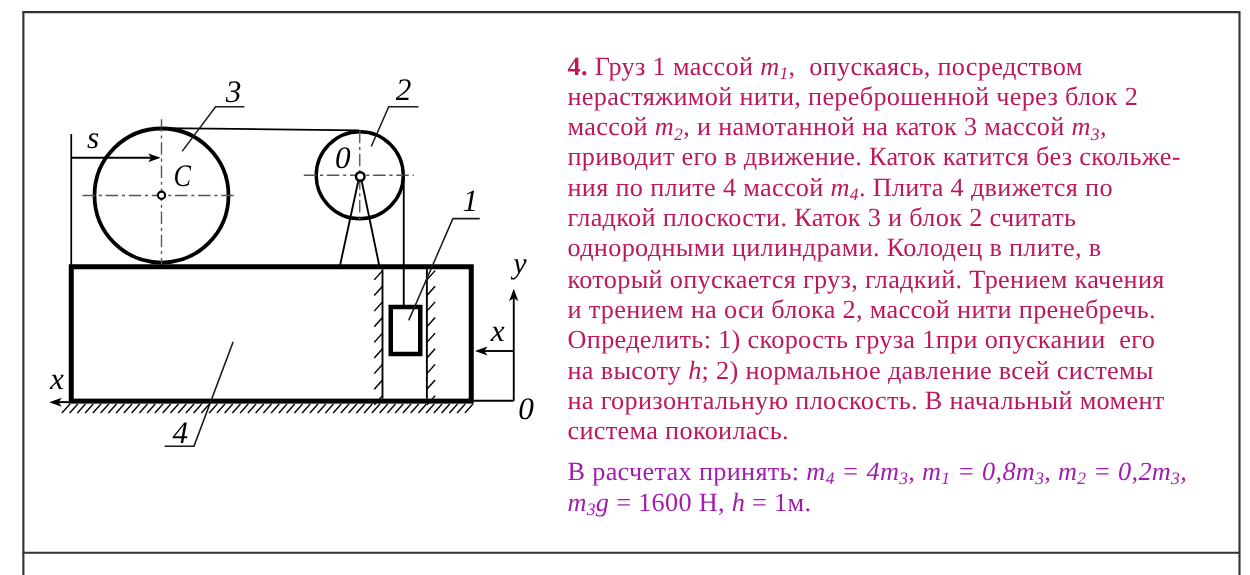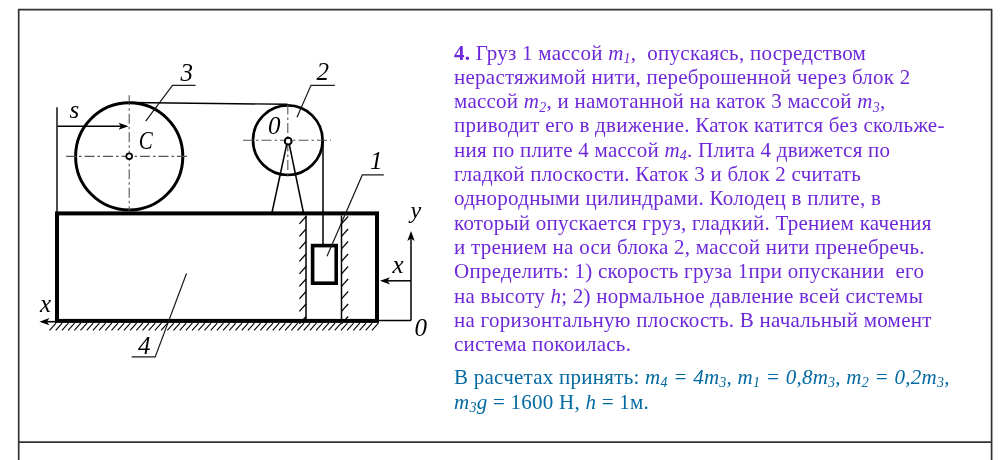--- a/index.html
+++ b/index.html
@@ -1,22 +1,22 @@
 <!DOCTYPE html>
 <html><head>
 <meta charset="utf-8">
 <style>
   html,body{margin:0;padding:0;}
   body{width:1000px;height:460px;background:#ffffff;position:relative;overflow:hidden;
        font-family:"Liberation Serif", serif;}
   #diag{position:absolute;left:0;top:0;}
   #txt{position:absolute;left:454px;top:40.6px;width:520px;font-size:21px;line-height:24.3px;letter-spacing:0.25px;
-       color:#6d28d9;white-space:nowrap;}
+       color:#be185d;white-space:nowrap;}
   #txt2{position:absolute;left:454px;top:364.8px;width:520px;font-size:21px;line-height:25px;letter-spacing:0.25px;
-       color:#0369a1;white-space:nowrap;}
+       color:#a21caf;white-space:nowrap;}
   sub.s{font-size:14px;vertical-align:baseline;position:relative;top:0.26em;line-height:0;}
 </style>
 </head>
 <body>
 <svg id="diag" width="1000" height="460" viewBox="0 0 1000 460">
   <defs>
       <filter id="soft" x="-5%" y="-5%" width="110%" height="110%">
         <feGaussianBlur stdDeviation="0.32"></feGaussianBlur>
       </filter>
     </defs>

